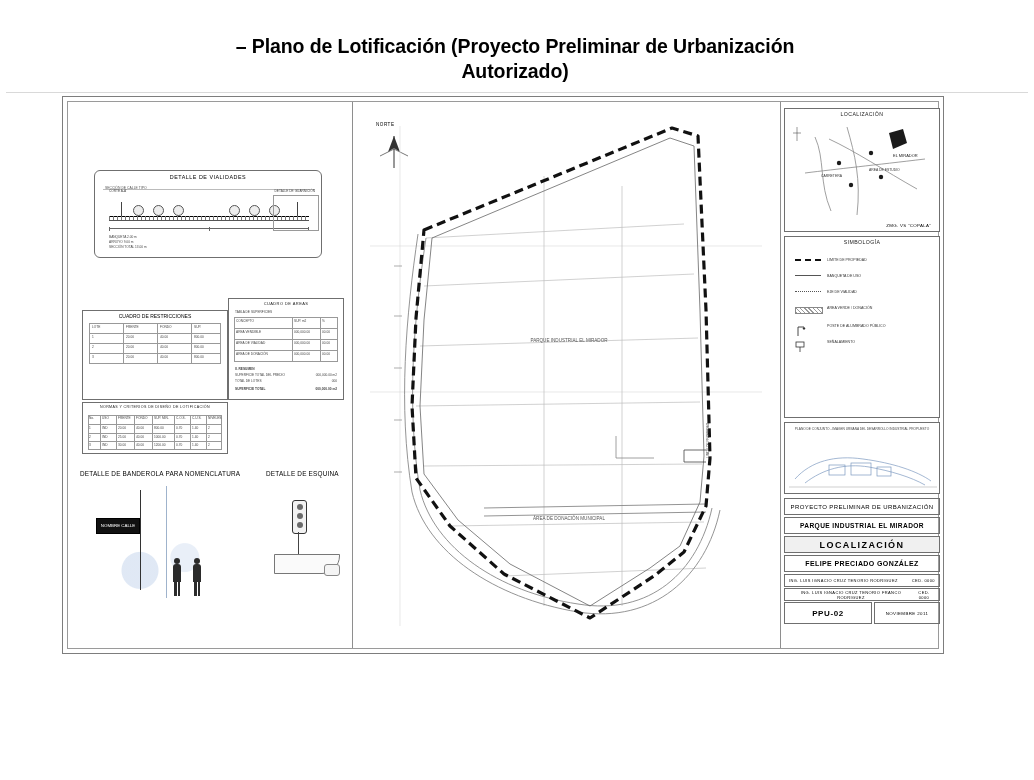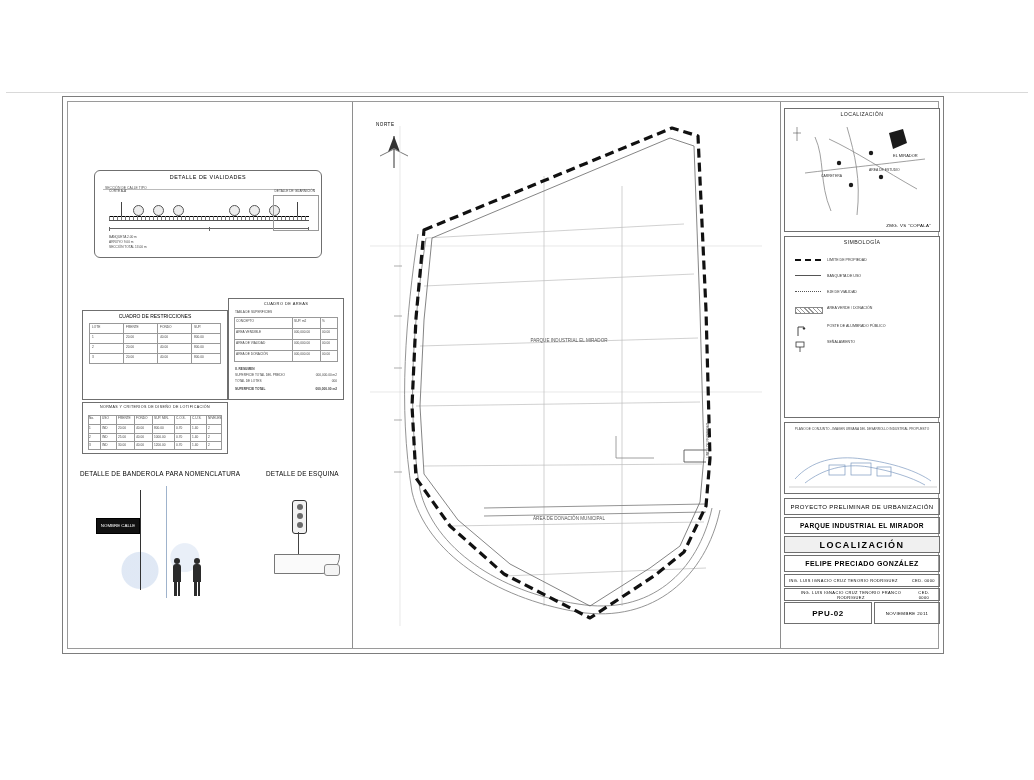--- a/index.html
+++ b/index.html
@@ -230,20 +230,24 @@
   .loc-map-svg { position: absolute; left: 0; top: 10px; }
   .loc-caption {
     position: absolute; bottom: 3px; right: 8px; font-size: 4.4px; letter-spacing: .3px;
   }
 </style>
 </head>
 <body>
 
 <div class="page">
 
+  <div class="doc-title">
+    <span>– Plano de Lotificación (Proyecto Preliminar de Urbanización</span>
+    <span class="line2">Autorizado)</span>
+  </div>
 
   <div class="margin-rule"></div>
 
   <div class="sheet">
     <div class="sheet-inner">
       <div class="vline v1"></div>
       <div class="vline v2"></div>
 
       <div class="box" id="viabilidades">
         <div class="section-head">DETALLE DE VIALIDADES</div>

